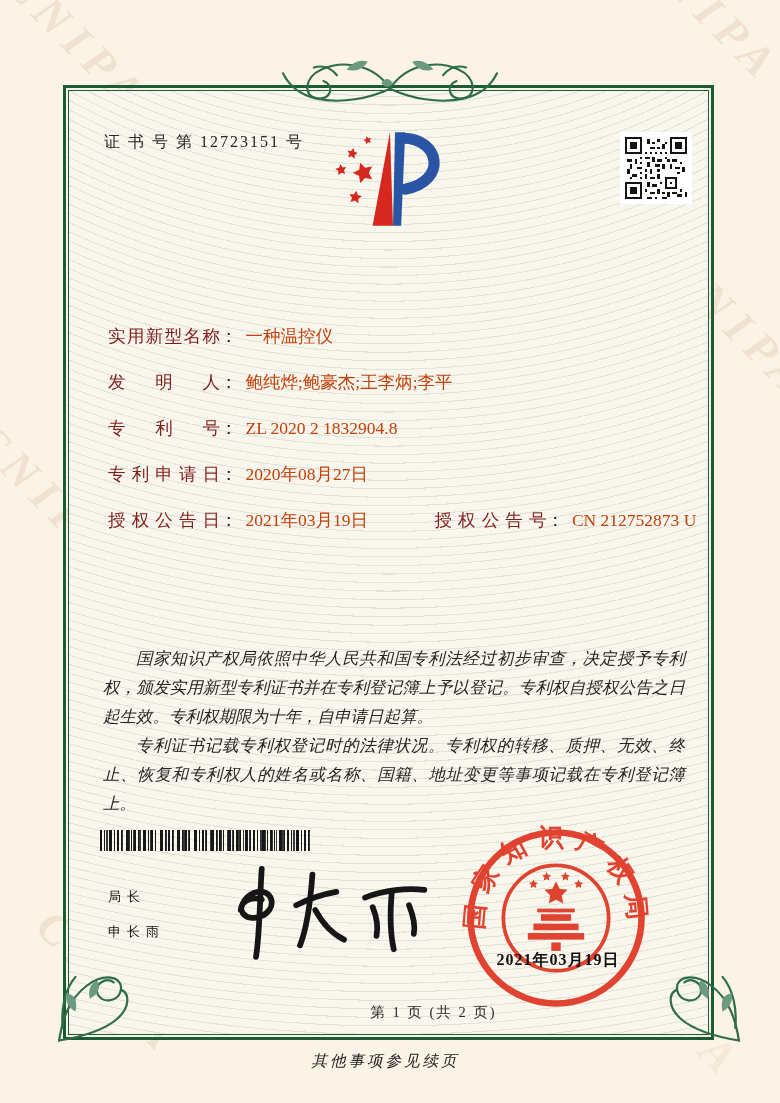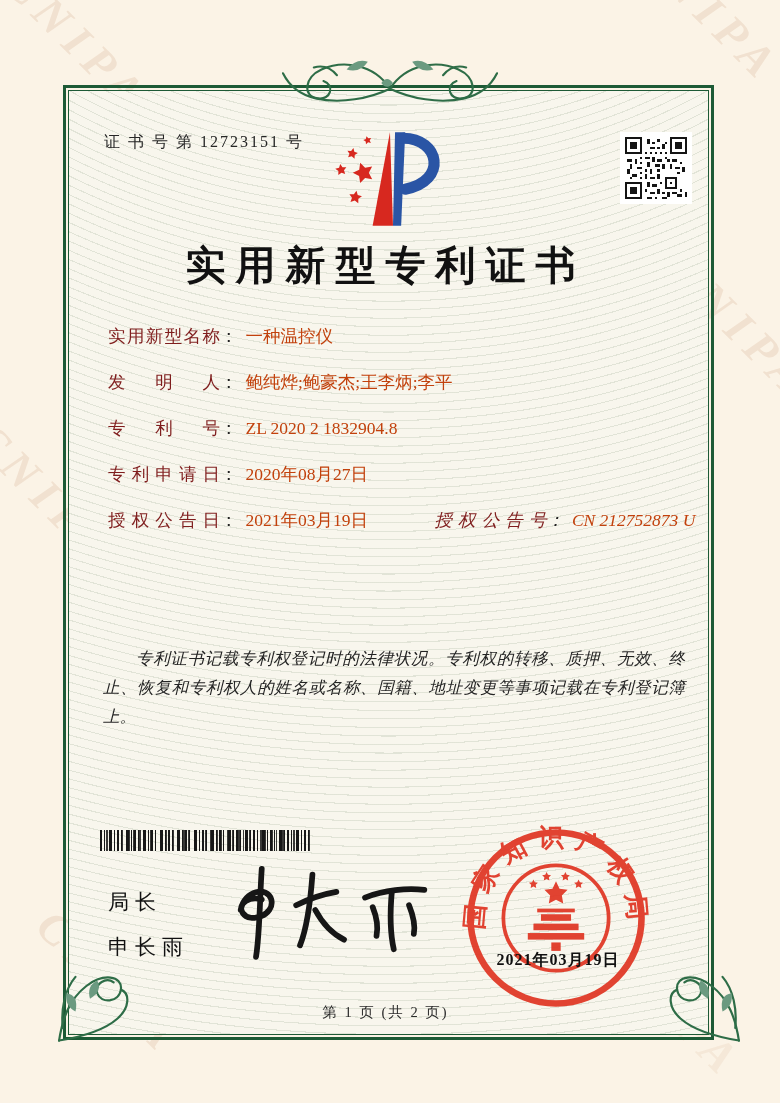--- a/index.html
+++ b/index.html
@@ -60,21 +60,21 @@
   }
 
   .fields{position:absolute;left:108px;top:324px;width:560px;}
   .row{margin-bottom:22px;font-size:17.5px;line-height:24px;white-space:nowrap;}
   .lbl{
     display:inline-block;width:112px;vertical-align:bottom;
     text-align:justify;text-align-last:justify;color:#7f1d1d;
   }
   .colon{margin-right:8px;color:#222;}
   .val{color:#c2410c;}
-  .grant-row .pair2{margin-left:62px;font-style:italic;}
+  .grant-row .pair2{margin-left:62px;}
 
   .paras{
     position:absolute;left:103px;top:644px;width:582px;
     font-size:16.5px;line-height:29px;
     text-align:justify;color:#242424;
     font-style:italic;
   }
   .paras p{margin:0;text-indent:2em;}
 
   .barcode{
@@ -86,36 +86,36 @@
         #171717 9px 12px, rgba(0,0,0,0) 12px 14px,
         #171717 14px 15px, rgba(0,0,0,0) 15px 17px),
       repeating-linear-gradient(90deg,
         rgba(23,23,23,0.85) 0 1px, rgba(0,0,0,0) 1px 6px,
         rgba(23,23,23,0.85) 6px 8px, rgba(0,0,0,0) 8px 11px);
   }
 
   .sig-block{
     position:absolute;left:108px;top:888px;
     font-family:"Liberation Sans","DejaVu Sans",sans-serif;
-    font-size:21px;letter-spacing:6px;color:#111;
+    font-size:13px;letter-spacing:6px;color:#111;
   }
   .sig-block .role{margin-bottom:17px;}
   .signature{position:absolute;left:212px;top:856px;}
 
   .seal{position:absolute;left:462px;top:824px;}
   .seal-date{
     position:absolute;left:468px;top:950px;width:180px;
     text-align:center;
     font-size:16px;font-weight:600;color:#101010;letter-spacing:1px;
     z-index:7;white-space:nowrap;
   }
 
   .page-info{
     position:absolute;left:63px;top:1003px;width:645px;
-    text-align:center;font-size:14.5px;color:#2a2a2a;letter-spacing:2px;
+    text-align:center;font-size:14.5px;color:#2a2a2a;letter-spacing:2px;padding-left:48px;
   }
   .footer-note{
     position:absolute;left:63px;top:1051px;width:645px;
     text-align:center;font-size:15.5px;color:#222;
     font-style:italic;letter-spacing:3px;
   }
 </style>
 </head>
 <body>
 
@@ -276,21 +276,20 @@
           <rect x="12" y="24" width="1" height="1"></rect>
         <rect x="17" y="22" width="1" height="2"></rect>
           <rect x="19" y="22" width="2" height="1"></rect>
           <rect x="22" y="21" width="1" height="1"></rect>
           <rect x="21" y="23" width="2" height="1"></rect>
           <rect x="24" y="22" width="1" height="2"></rect>
           <rect x="15" y="24" width="2" height="1"></rect>
       </g>
     </svg>
 
-    <div class="doc-title">实用新型专利证书</div>
 
     <div class="fields">
       <div class="row">
         <span class="lbl">实用新型名称</span><span class="colon">：</span><span class="val">一种温控仪</span>
       </div>
       <div class="row">
         <span class="lbl">发明人</span><span class="colon">：</span><span class="val">鲍纯烨;鲍豪杰;王李炳;李平</span>
       </div>
       <div class="row">
         <span class="lbl">专利号</span><span class="colon">：</span><span class="val">ZL 2020 2 1832904.8</span>
@@ -298,20 +297,21 @@
       <div class="row">
         <span class="lbl">专利申请日</span><span class="colon">：</span><span class="val">2020年08月27日</span>
       </div>
       <div class="row grant-row">
         <span class="pair1"><span class="lbl">授权公告日</span><span class="colon">：</span><span class="val">2021年03月19日</span></span>
         <span class="pair2"><span class="lbl">授权公告号</span><span class="colon">：</span><span class="val">CN 212752873 U</span></span>
       </div>
     </div>
 
     <div class="paras">
+      <p>国家知识产权局依照中华人民共和国专利法经过初步审查，决定授予专利权，颁发实用新型专利证书并在专利登记簿上予以登记。专利权自授权公告之日起生效。专利权期限为十年，自申请日起算。</p>
       <p>专利证书记载专利权登记时的法律状况。专利权的转移、质押、无效、终止、恢复和专利权人的姓名或名称、国籍、地址变更等事项记载在专利登记簿上。</p>
     </div>
 
     <div class="barcode"></div>
 
     <div class="sig-block">
       <div class="role">局长</div>
       <div class="name">申长雨</div>
     </div>
 
@@ -349,15 +349,16 @@
         <rect x="-5" y="26" width="10" height="9"></rect>
         <path d="M-44,38 q10,10 22,12 M44,38 q-10,10 -22,12" stroke="#e03422" stroke-width="4" fill="none"></path>
       </g>
       <defs>
         <path id="starSeal" d="M0,-10 L2.9,-4 L9.5,-3.1 L4.8,1.5 L5.9,8.1 L0,5 L-5.9,8.1 L-4.8,1.5 L-9.5,-3.1 L-2.9,-4 Z"></path>
       </defs>
     </svg>
     <div class="seal-date">2021年03月19日</div>
 
     <div class="page-info">第 1 页 (共 2 页)</div>
+    <div class="footer-note">其他事项参见续页</div>
 
   </div>
 </div>
 
 </body></html>

